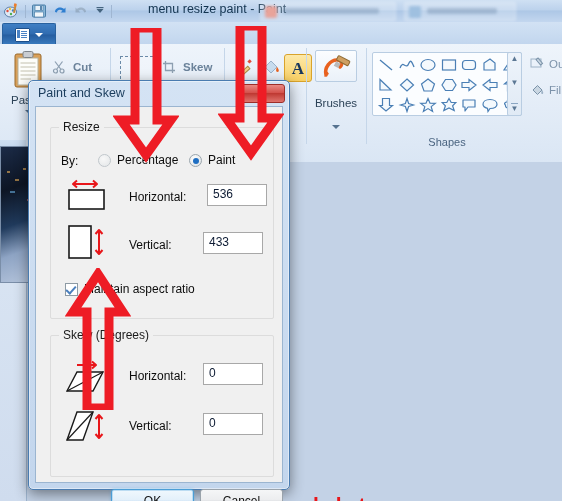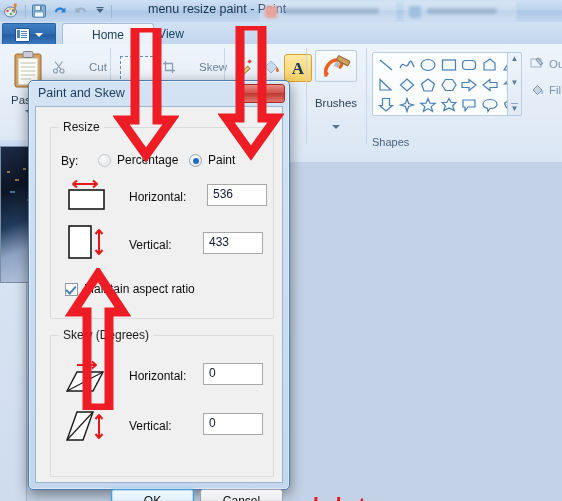--- a/index.html
+++ b/index.html
@@ -54,29 +54,29 @@
     color:#1a3c57;
   }
 
   
   .ribbon{
     position:absolute;left:0;top:44px;width:562px;height:118px;
     background:linear-gradient(to bottom,#eef4fb 0%,#e3ecf7 55%,#dae6f4 100%);
     border-bottom:1px solid #9fb8d6;
   }
   .grp-sep{position:absolute;top:4px;width:1px;height:96px;background:#c5d6e9;}
-  .grp-title{position:absolute;font-size:11px;color:#4a6480;}
+  .grp-title{position:absolute;font-size:11px;color:#4a6480;text-align:center;}
 
   .clipboard-icon{
     position:absolute;left:12px;top:6px;width:34px;height:40px;
   }
   .big-label{position:absolute;font-size:11.5px;color:#2d4358;}
   .dn-arrow{width:0;height:0;border-left:4px solid transparent;border-right:4px solid transparent;border-top:4px solid #56728f;}
 
-  .mini-item{position:absolute;display:flex;align-items:center;gap:23px;font-size:11.5px;color:#6b829a;}
+  .mini-item{position:absolute;display:flex;align-items:center;gap:7px;font-size:11.5px;color:#6b829a;font-weight:bold;}
 
   .tool-btn{position:absolute;width:26px;height:26px;border-radius:3px;display:flex;align-items:center;justify-content:center;}
   .tool-btn.sel{background:linear-gradient(to bottom,#fde9a9,#f8cf63);border:1px solid #d9a32b;}
 
   .brushes-btn{position:absolute;left:313px;top:6px;width:46px;height:62px;display:flex;flex-direction:column;align-items:center;gap:14px;}
   .brush-box{width:40px;height:38px;background:linear-gradient(to bottom,#fbfdff,#eaf1f9);border:1px solid #b9cde2;border-radius:2px;
      display:flex;align-items:center;justify-content:center;}
 
   .shapes-gallery{
     position:absolute;left:372px;top:8px;width:150px;height:64px;
@@ -233,26 +233,20 @@
     <div class="tb-ghost" style="left:404px;width:110px;filter:blur(1.6px);">
       <span class="gi" style="background:#9fc0e0;"></span>
         <span class="gl" style="width:70px;"></span>
     </div>
   </div>
 
   <div class="tabstrip">
     <div class="filebtn">
       <span class="fb-menu"></span>
       <span class="fb-arrow"></span>
-    </div>
-    <div class="tab active" style="left:62px;width:66px;">
-      <span>Home</span>
-    </div>
-    <div class="tab" style="left:130px;width:58px;">
-      <span>View</span>
     </div>
   </div>
 
   <div class="ribbon">
 
     <div class="clipboard-icon">
       <svg width="34" height="40" viewBox="0 0 34 40">
         <rect x="3" y="4" width="26" height="33" rx="2" fill="#d9a05a" stroke="#9a6a2d"></rect>
         <rect x="6" y="8" width="20" height="27" fill="#fdfdfa" stroke="#b6b29c"></rect>
         <rect x="11" y="1.5" width="10" height="6" rx="1.5" fill="#c9cdd2" stroke="#7e858c"></rect>

